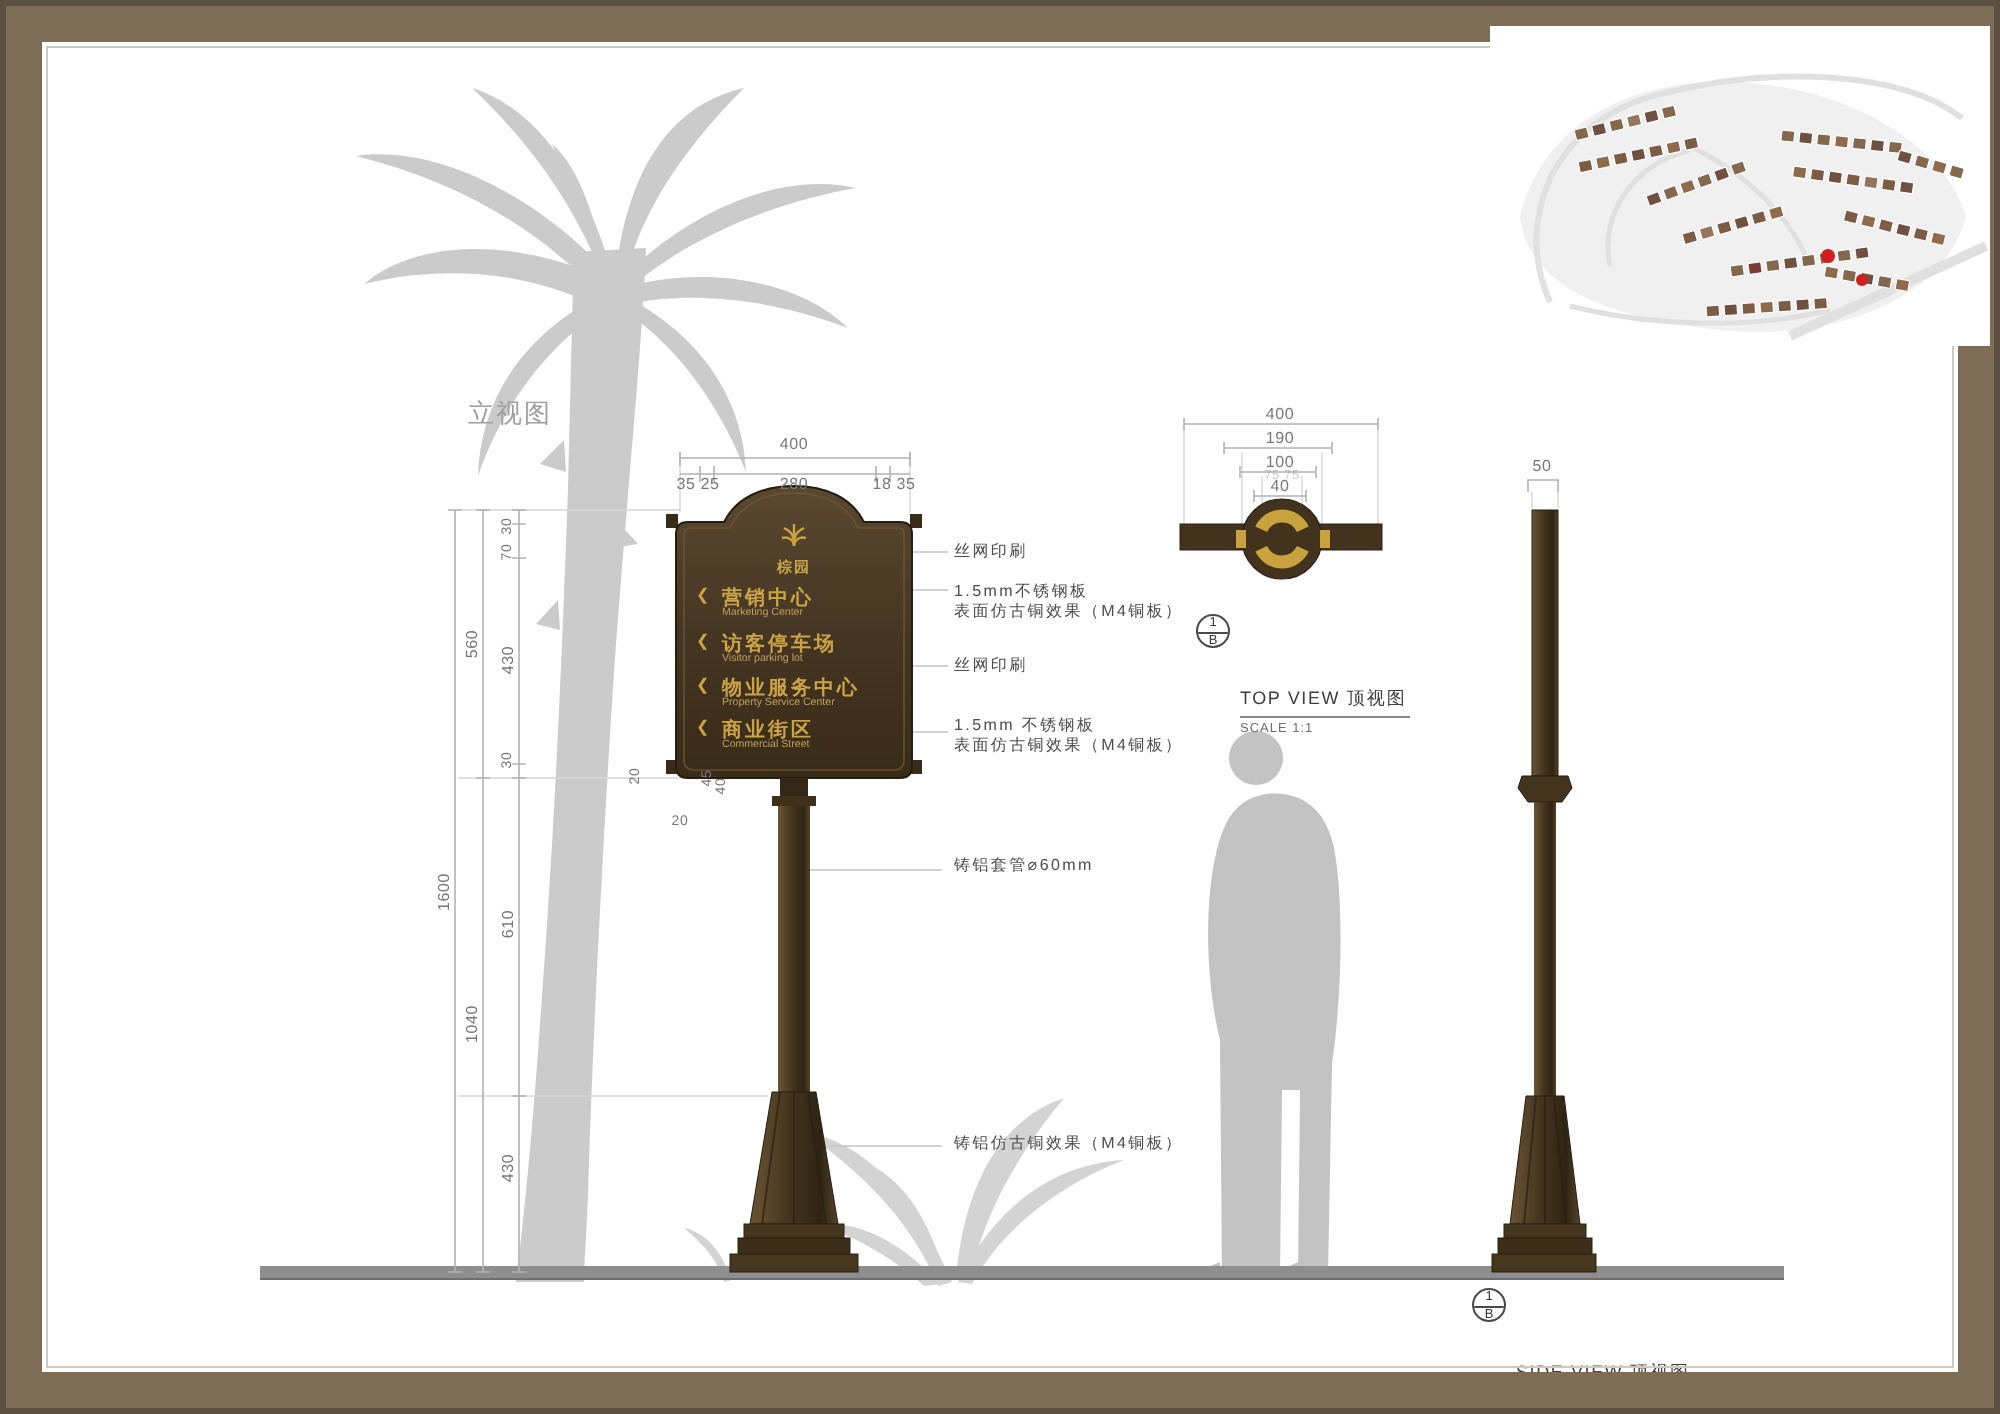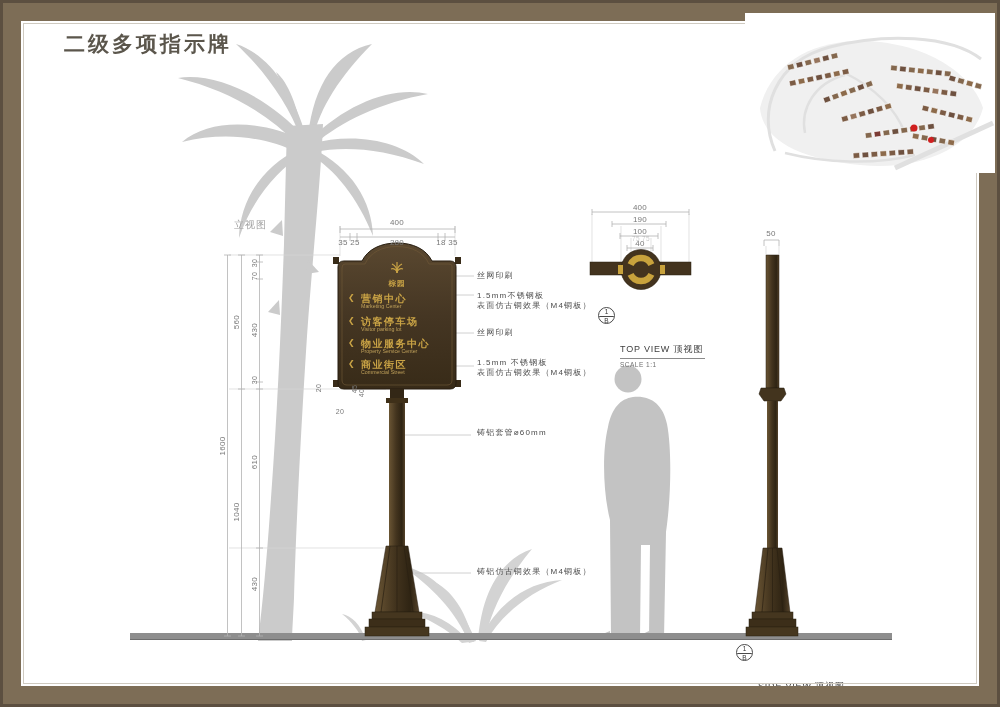--- a/index.html
+++ b/index.html
@@ -10,21 +10,21 @@
 
   
   .frame{position:absolute;inset:0;border:21px solid #7d6d56;box-sizing:border-box;
          pointer-events:none;z-index:25;
          outline:3px solid #5c4f40;outline-offset:-3px;}
   .frame::after{content:'';position:absolute;inset:2px;border:1px solid #cfcac0;}
 
   .title{position:absolute;left:64px;top:30px;font-size:21px;font-weight:bold;
          color:#5b564c;letter-spacing:3px;z-index:26;}
 
-  .note{position:absolute;font-size:10px;color:#9f9f9f;letter-spacing:1px;z-index:8;margin-top:20px;}
+  .note{position:absolute;font-size:13px;color:#9f9f9f;letter-spacing:1px;z-index:8;}
 
   
   .dt{position:absolute;transform:translate(-50%,-50%);font-size:8px;color:#787878;
       white-space:nowrap;z-index:8;letter-spacing:.3px;}
   .dt.rot{transform:translate(-50%,-50%) rotate(-90deg);}
   .dt.small{font-size:7px;}
   .dt.faint{opacity:.38;font-size:6.5px;}
 
   
   .ann{position:absolute;font-size:8px;color:#4c4c4c;letter-spacing:1.2px;
@@ -172,21 +172,20 @@
       <path d="M761,388 L784,388 L786,394 L781,401 L764,401 L759,394 Z" fill="#43341e" stroke="#261d10" stroke-width=".5"></path>
       <rect x="767" y="401" width="11" height="147" fill="url(#gpole)"></rect>
       <path d="M763,548 L782,548 L790,612 L755,612 Z" fill="url(#gpole)" stroke="#261d10" stroke-width=".5"></path>
       <path d="M768,548 L762,612 M772.5,548 L772.5,612 M777,548 L783,612" stroke="#2a2012" stroke-width="1" opacity=".7"></path>
       <rect x="752" y="612" width="41" height="7" fill="#45361f" stroke="#2a2012" stroke-width=".5"></rect>
       <rect x="749" y="619" width="47" height="8" fill="#3c2e19" stroke="#2a2012" stroke-width=".5"></rect>
       <rect x="746" y="627" width="52" height="9" fill="#46371f" stroke="#2a2012" stroke-width=".5"></rect>
     </g>
   </svg>
 
-  <div class="title">二级多项指示牌</div>
 
   <div class="note" style="left:234px;top:198px">立视图</div>
 
   <div class="dt" style="left:397px;top:222px">400</div>
   <div class="dt" style="left:349px;top:242px">35 25</div>
   <div class="dt" style="left:397px;top:242px">280</div>
   <div class="dt" style="left:447px;top:242px">18 35</div>
 
   <div class="dt rot" style="left:222px;top:446px">1600</div>
   <div class="dt rot" style="left:236px;top:322px">560</div>

